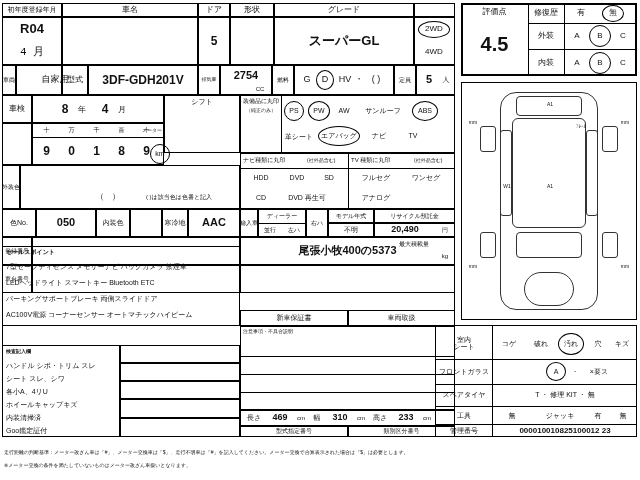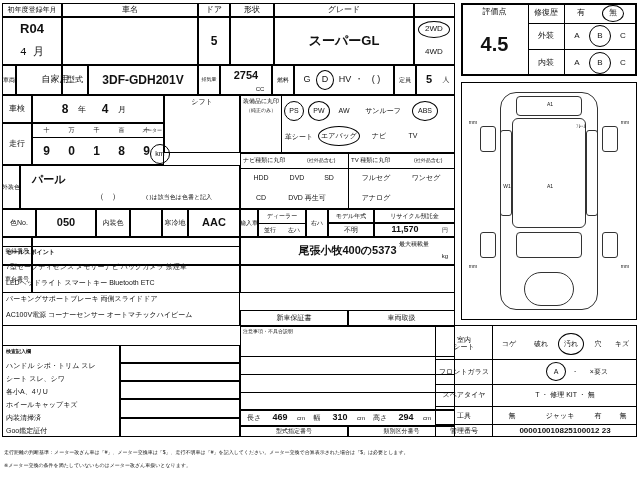--- a/index.html
+++ b/index.html
@@ -107,21 +107,20 @@
   <div class="box" style="left:32px;top:95px;width:132px;height:28px;"></div>
   <div class="t f12 b" style="left:56px;top:97px;width:18px;height:24px;">8</div>
   <div class="t f8" style="left:74px;top:99px;width:16px;height:22px;">年</div>
   <div class="t f12 b" style="left:96px;top:97px;width:18px;height:24px;">4</div>
   <div class="t f8" style="left:114px;top:99px;width:16px;height:22px;">月</div>
 
   <div class="box" style="left:164px;top:95px;width:76px;height:58px;"></div>
   <div class="t f7" style="left:164px;top:96px;width:76px;height:12px;">シフト</div>
 
   <div class="box" style="left:2px;top:123px;width:30px;height:42px;"></div>
-  <div class="t f8" style="left:2px;top:123px;width:30px;height:42px;">走行</div>
   <div class="box" style="left:32px;top:123px;width:132px;height:42px;"></div>
   <div class="hline" style="left:32px;top:137px;width:132px;"></div>
   <div class="t f6" style="left:34px;top:124px;width:25px;height:13px;">十</div>
   <div class="t f6" style="left:59px;top:124px;width:25px;height:13px;">万</div>
   <div class="t f6" style="left:84px;top:124px;width:25px;height:13px;">千</div>
   <div class="t f6" style="left:109px;top:124px;width:25px;height:13px;">百</div>
   <div class="t f6" style="left:134px;top:124px;width:25px;height:13px;">十</div>
   <div class="t f12 b" style="left:34px;top:139px;width:25px;height:24px;">9</div>
   <div class="t f12 b" style="left:59px;top:139px;width:25px;height:24px;">0</div>
   <div class="t f12 b" style="left:84px;top:139px;width:25px;height:24px;">1</div>
@@ -165,21 +164,20 @@
   <div class="t f7" style="left:247px;top:190px;width:28px;height:16px;">CD</div>
   <div class="t f7" style="left:281px;top:190px;width:52px;height:16px;">DVD 再生可</div>
 
   <div class="t f7" style="left:354px;top:170px;width:44px;height:16px;">フルセグ</div>
   <div class="t f7" style="left:404px;top:170px;width:44px;height:16px;">ワンセグ</div>
   <div class="t f7" style="left:354px;top:190px;width:44px;height:16px;">アナログ</div>
 
   <div class="box" style="left:2px;top:165px;width:18px;height:44px;"></div>
   <div class="t f6" style="left:2px;top:165px;width:18px;height:44px;">外装色</div>
   <div class="box" style="left:20px;top:165px;width:220px;height:44px;"></div>
-  <div class="t f11 b left" style="left:32px;top:170px;width:100px;height:20px;">パール</div>
   <div class="t f6" style="left:120px;top:190px;width:118px;height:14px;">( )は該当色は色番と記入</div>
   <div class="t f8" style="left:96px;top:190px;width:24px;height:14px;">（　）</div>
 
   <div class="box" style="left:2px;top:209px;width:34px;height:28px;"></div>
   <div class="t f7" style="left:2px;top:209px;width:34px;height:28px;">色No.</div>
   <div class="box" style="left:36px;top:209px;width:60px;height:28px;"></div>
   <div class="t f11 b" style="left:36px;top:209px;width:60px;height:28px;">050</div>
 
   <div class="box" style="left:96px;top:209px;width:34px;height:28px;"></div>
   <div class="t f7" style="left:96px;top:209px;width:34px;height:28px;">内装色</div>
@@ -202,21 +200,21 @@
   <div class="t f6" style="left:306px;top:209px;width:22px;height:28px;">右ハ</div>
 
   <div class="box" style="left:328px;top:209px;width:46px;height:14px;"></div>
   <div class="t f6" style="left:328px;top:209px;width:46px;height:14px;">モデル年式</div>
   <div class="box" style="left:328px;top:223px;width:46px;height:14px;"></div>
   <div class="t f7" style="left:328px;top:223px;width:46px;height:14px;">不明</div>
 
   <div class="box" style="left:374px;top:209px;width:81px;height:14px;"></div>
   <div class="t f6" style="left:374px;top:209px;width:81px;height:14px;">リサイクル預託金</div>
   <div class="box" style="left:374px;top:223px;width:81px;height:14px;"></div>
-  <div class="t f9 b" style="left:374px;top:223px;width:62px;height:14px;">11,570</div>
+  <div class="t f9 b" style="left:374px;top:223px;width:62px;height:14px;">20,490</div>
   <div class="t f6" style="left:436px;top:223px;width:18px;height:14px;">円</div>
 
   <div class="box" style="left:2px;top:237px;width:30px;height:28px;"></div>
   <div class="t f6" style="left:2px;top:237px;width:30px;height:28px;">登録番号</div>
   <div class="box" style="left:32px;top:237px;width:208px;height:28px;"></div>
 
   <div class="box" style="left:240px;top:237px;width:215px;height:28px;"></div>
   <div class="t f11 b" style="left:240px;top:237px;width:215px;height:28px;">尾張小牧400の5373</div>
   <div class="t f6" style="left:374px;top:238px;width:80px;height:12px;">最大積載量</div>
 
@@ -259,21 +257,21 @@
   <div class="box" style="left:120px;top:399px;width:120px;height:19px;"></div>
 
   <div class="box" style="left:240px;top:410px;width:215px;height:16px;"></div>
   <div class="t f7" style="left:242px;top:410px;width:24px;height:16px;">長さ</div>
   <div class="t f9 b" style="left:266px;top:410px;width:28px;height:16px;">469</div>
   <div class="t f6" style="left:294px;top:410px;width:14px;height:16px;">cm</div>
   <div class="t f7" style="left:308px;top:410px;width:18px;height:16px;">幅</div>
   <div class="t f9 b" style="left:326px;top:410px;width:28px;height:16px;">310</div>
   <div class="t f6" style="left:354px;top:410px;width:14px;height:16px;">cm</div>
   <div class="t f7" style="left:368px;top:410px;width:24px;height:16px;">高さ</div>
-  <div class="t f9 b" style="left:392px;top:410px;width:28px;height:16px;">294</div>
+  <div class="t f9 b" style="left:392px;top:410px;width:28px;height:16px;">233</div>
   <div class="t f6" style="left:420px;top:410px;width:14px;height:16px;">cm</div>
 
   <div class="box" style="left:240px;top:426px;width:108px;height:11px;"></div>
   <div class="t f6" style="left:240px;top:426px;width:108px;height:11px;">型式指定番号</div>
   <div class="box" style="left:348px;top:426px;width:107px;height:11px;"></div>
   <div class="t f6" style="left:348px;top:426px;width:107px;height:11px;">類別区分番号</div>
 
   <div class="box" style="left:120px;top:418px;width:120px;height:19px;"></div>
 
   <div class="box thick" style="left:461px;top:3px;width:176px;height:73px;"></div>

